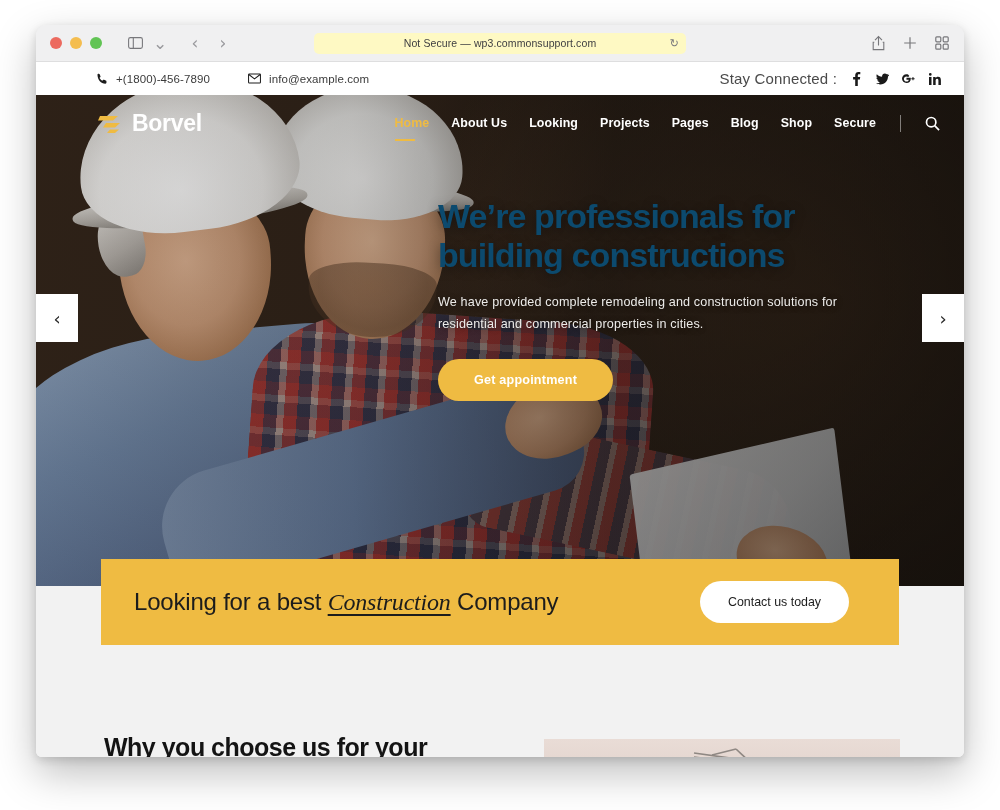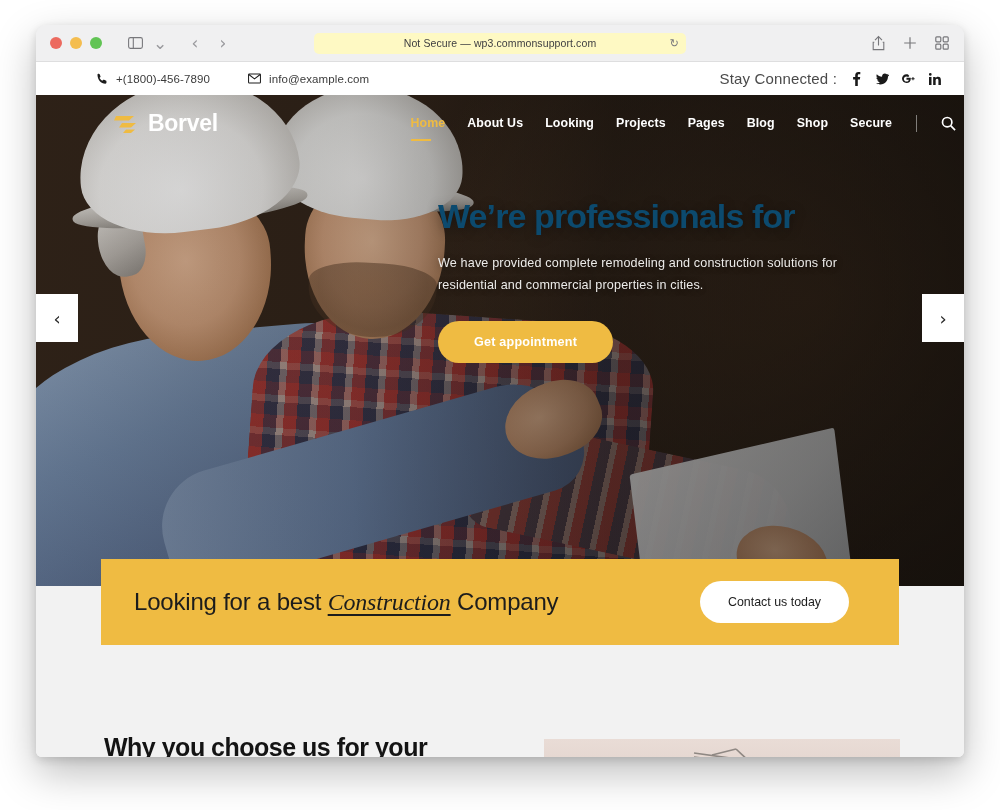--- a/index.html
+++ b/index.html
@@ -333,21 +333,21 @@
   .hero-scrim {
     position: absolute;
     inset: 0;
     background:
       linear-gradient(90deg, rgba(12,9,7,0.14) 0%, rgba(12,9,7,0.22) 34%, rgba(14,11,8,0.46) 62%, rgba(14,11,8,0.5) 100%);
   }
 
   
   .site-header {
     position: absolute;
-    left: 16px; top: 0;
+    left: 0; top: 0;
     width: 100%;
     height: 56px;
     display: flex;
     align-items: center;
     padding: 0 24px 0 62px;
     z-index: 5;
   }
 
   .logo {
     display: flex;
@@ -710,20 +710,21 @@
                 <circle cx="6.6" cy="6.6" r="5"></circle>
                 <line x1="10.3" y1="10.3" x2="15" y2="15"></line>
               </svg>
             </button>
           </nav>
         </div>
 
         <div class="hero-copy">
           <h1 class="hero-title">
             <span>We’re professionals for</span><br>
+            <span>building constructions</span>
           </h1>
           <p class="hero-sub">We have provided complete remodeling and construction solutions for residential and commercial properties in cities.</p>
           <button class="hero-cta">Get appointment</button>
         </div>
 
         <button class="slider-arrow prev">‹</button>
         <button class="slider-arrow next">›</button>
       </div>
 
       <div class="why-section">

